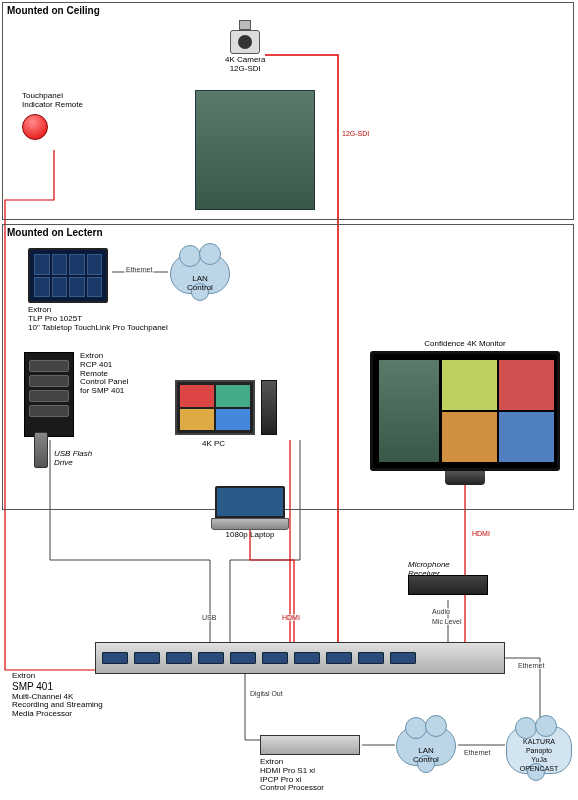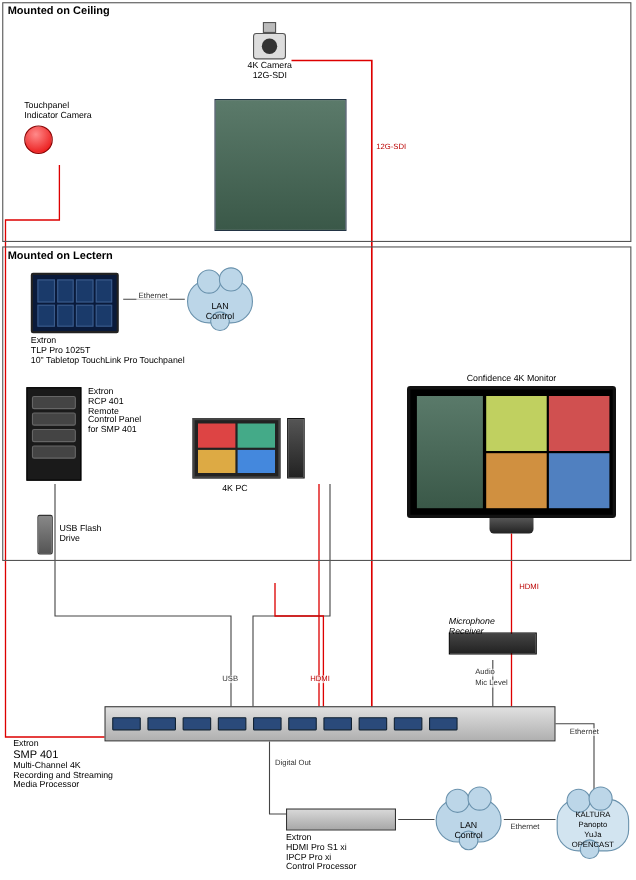--- a/index.html
+++ b/index.html
@@ -129,21 +129,21 @@
     </div>
   </div>
 
   <div class="node" style="left:195px; top:90px; width:120px; height:120px;">
     <div class="person-placeholder" style="width:100%; height:100%;"></div>
   </div>
 
   <div class="node" style="left:22px; top:92px;">
     <div class="node-label" style="text-align:left;">
       <span>Touchpanel</span><br>
-      <span>Indicator Camera</span>
+      <span>Indicator Remote</span>
     </div>
     <div class="light-shape" style="margin-top:4px;"></div>
   </div>
 
   <div class="section" style="left:2px; top:224px; width:572px; height:286px;">
     <div class="section-label">Mounted on Lectern</div>
   </div>
 
   <div class="node" style="left:28px; top:248px;">
     <div class="touchpanel">
@@ -184,21 +184,21 @@
     </div>
     <div class="node-label left">
       <span class="strong">Extron</span><br>
       <span class="strong">RCP 401</span><br>
       <span>Remote</span><br>
       <span>Control Panel</span><br>
       <span>for SMP 401</span>
     </div>
   </div>
 
-  <div class="node" style="left:34px; top:468px; display:flex; gap:6px; align-items:center;">
+  <div class="node" style="left:34px; top:432px; display:flex; gap:6px; align-items:flex-end;font-style:italic;">
     <div class="usb-drive"></div>
     <div class="node-label left">
       <span>USB Flash</span><br>
       <span>Drive</span>
     </div>
   </div>
 
   <div class="node" style="left:175px; top:380px; display:flex; gap:6px; align-items:flex-end;">
     <div>
       <div class="pc-screen">
@@ -207,20 +207,27 @@
             <div></div>
             <div></div>
             <div></div>
           </div>
       </div>
     </div>
     <div class="pc-tower"></div>
   </div>
   <div class="node-label" style="position:absolute; left:202px; top:440px;">4K PC</div>
 
+  <div class="node" style="left:215px; top:486px;">
+    <div class="laptop">
+      <div class="laptop-screen"></div>
+      <div class="laptop-base"></div>
+    </div>
+    <div class="node-label">1080p Laptop</div>
+  </div>
 
   <div class="node" style="left:370px; top:340px;">
     <div class="node-label" style="margin-bottom:2px;">Confidence 4K Monitor</div>
     <div class="conf-monitor">
       <div class="inner">
         <div class="left-p"></div>
         <div class="right-grid">
             <div></div>
             <div></div>
             <div></div>

